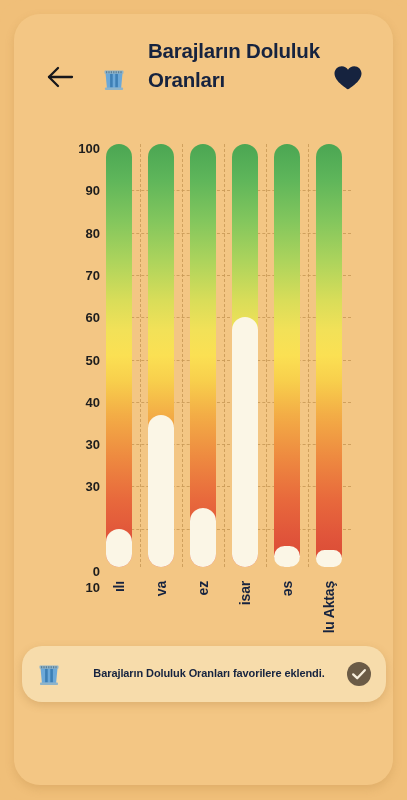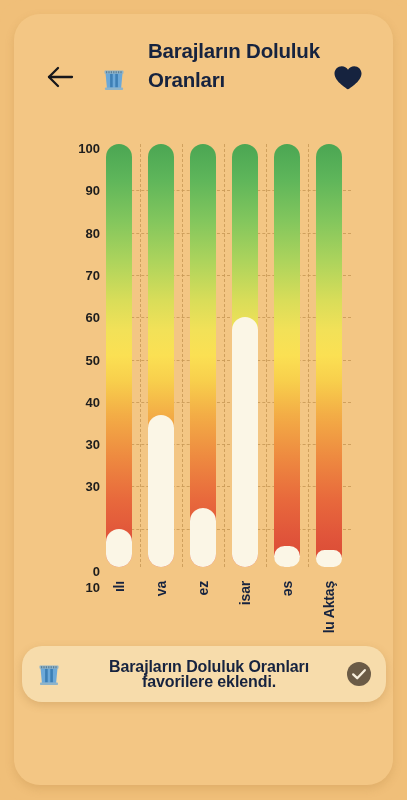--- a/index.html
+++ b/index.html
@@ -230,21 +230,21 @@
   }
   .toast-icon {
     flex: 0 0 auto;
     width: 26px;
     height: 26px;
     margin-right: 10px;
   }
   .toast-icon svg { display: block; }
   .toast-text {
     flex: 1 1 auto;
-    font-size: 16px;
+    font-size: 11px;
     font-weight: bold;
     color: #16233f;
     text-align: center;
     line-height: 15.5px;
     letter-spacing: -0.1px;
     padding: 0 4px;
   }
   .toast-check {
     flex: 0 0 auto;
     width: 26px;

